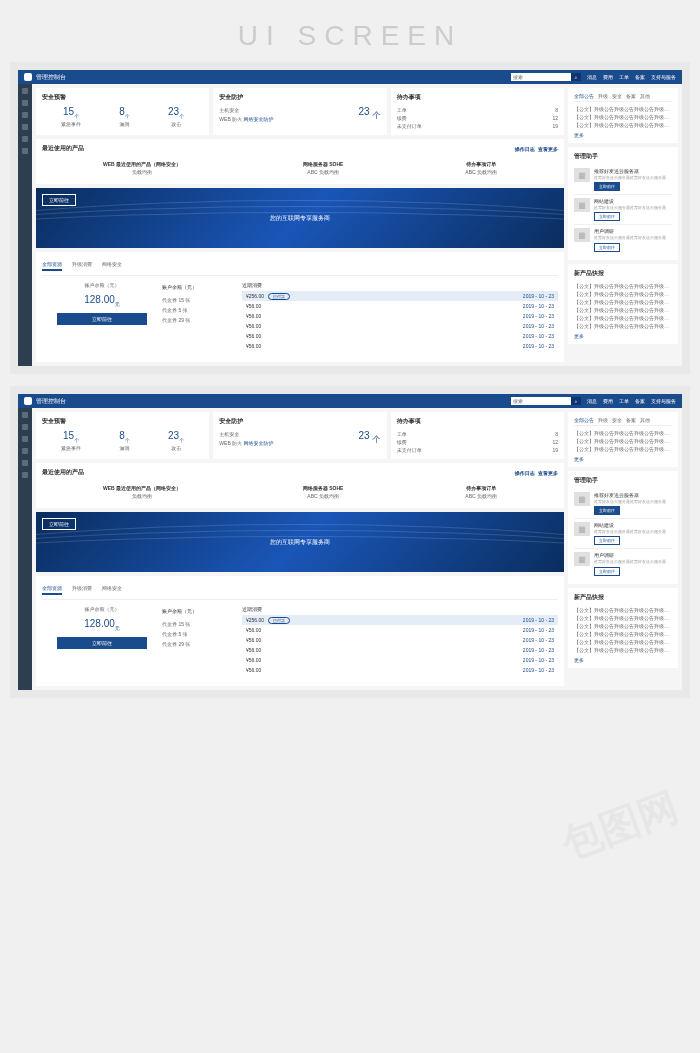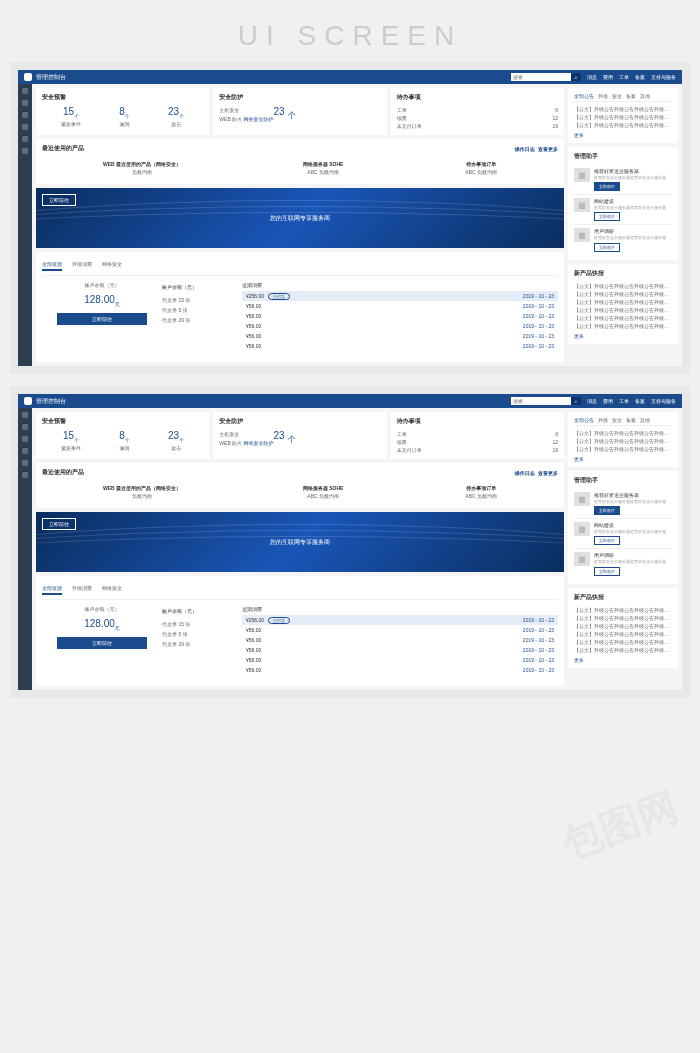--- a/index.html
+++ b/index.html
@@ -23,21 +23,21 @@
 .right-col{width:110px;display:flex;flex-direction:column;gap:4px}
 .panel{background:#fff;padding:5px 6px}
 .panel-head{font-size:6px;font-weight:bold;margin-bottom:4px;display:flex;justify-content:space-between;align-items:center}
 .more-link{color:#1a4b8c;font-size:5px;cursor:pointer}
 .row3{display:flex;gap:4px}
 .row3 .panel{flex:1}
 .stat-row{display:flex;justify-content:space-around;text-align:center}
 .stat-num{color:#1a4b8c;font-size:10px;font-weight:300}
 .stat-num sub{font-size:5px}
 .stat-label{font-size:5px;color:#666;margin-top:2px}
-.defense-row{display:flex;justify-content:flex-start;align-items:flex-start}
+.defense-row{display:flex;justify-content:space-between;align-items:flex-start}
 .defense-left{font-size:5px;color:#666;line-height:1.8}
 .defense-left .link{color:#1a4b8c}
 .defense-num{color:#1a4b8c;font-size:10px}
 .todo-item{display:flex;justify-content:space-between;font-size:5px;color:#666;padding:1px 0}
 .products-row{display:flex;justify-content:space-around;text-align:center;font-size:5px;color:#666;padding:4px 0}
 .products-row .pname{font-weight:bold;color:#333;margin-bottom:2px}
 .banner{position:relative;height:60px;background:linear-gradient(135deg,#0a2d5e 0%,#1a56b8 50%,#0a2d5e 100%);overflow:hidden;display:flex;align-items:center;justify-content:center}
 .banner-arc{position:absolute;width:200%;height:200%;border:1px solid rgba(255,255,255,0.15);border-radius:50%;top:30%}
 .banner-arc.a2{top:20%;width:180%}
 .banner-arc.a3{top:40%;width:220%}

